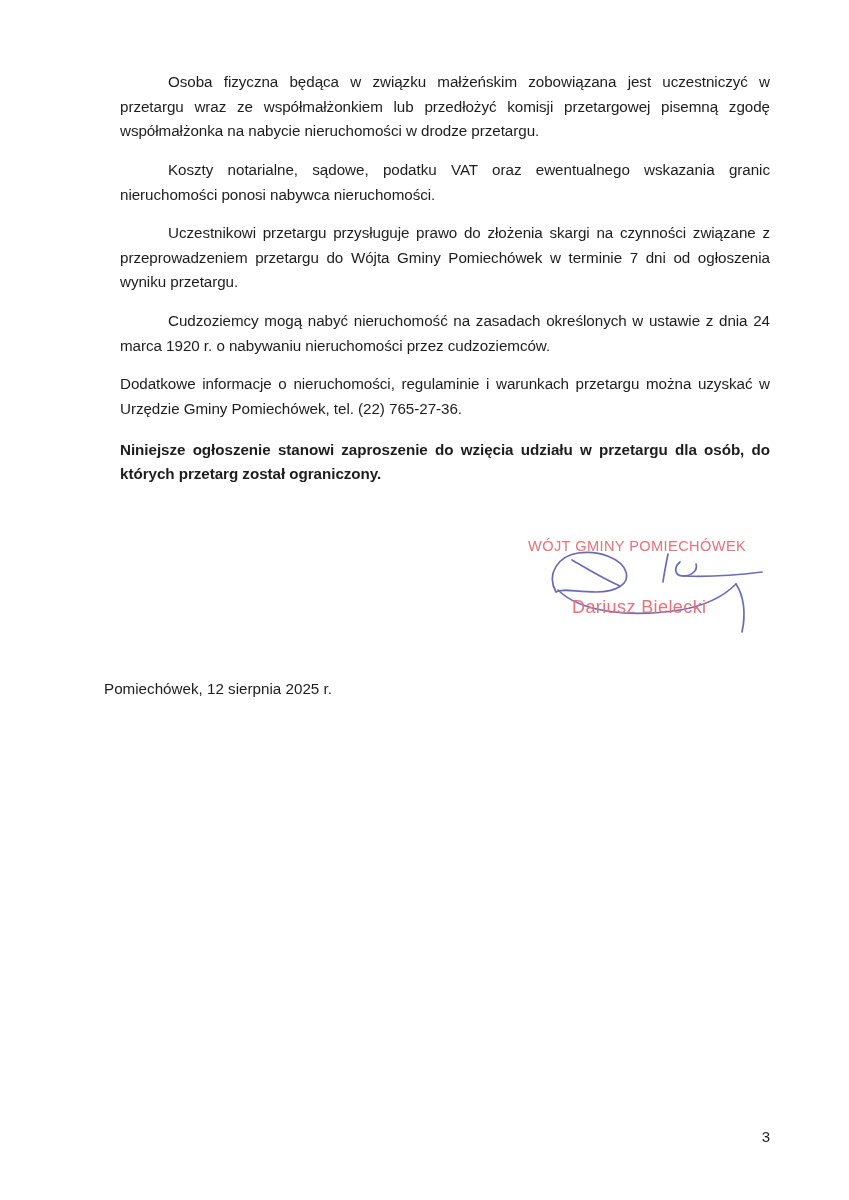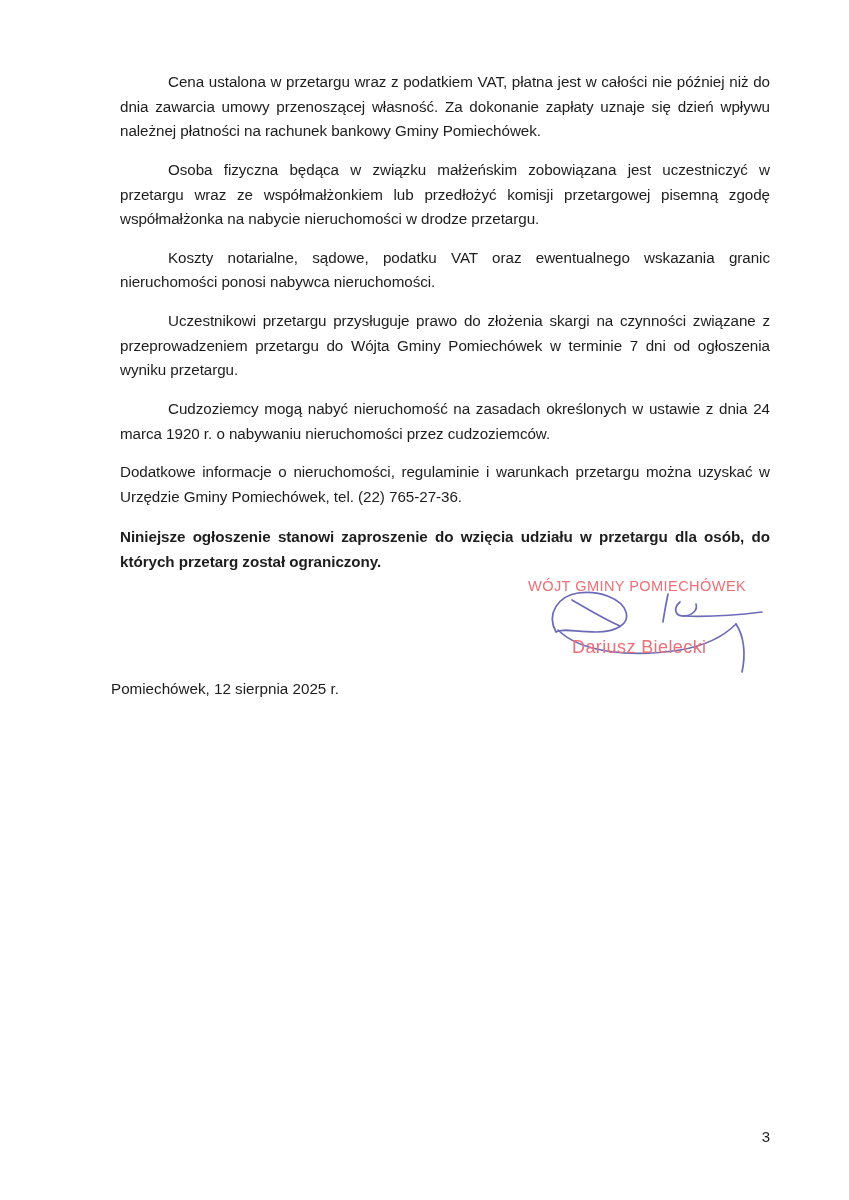--- a/index.html
+++ b/index.html
@@ -51,21 +51,21 @@
     margin-bottom: 0;
   }
   p.last-line-left {
     text-align-last: left;
   }
 
   
   .sig-block {
     position: absolute;
     left: 520px;
-    top: 566px;
+    top: 526px;
     width: 270px;
     height: 120px;
   }
   .stamp-line {
     position: absolute;
     white-space: nowrap;
     color: #ef6f77;
     font-family: "Liberation Sans", sans-serif;
     letter-spacing: 0.4px;
   }
@@ -83,21 +83,21 @@
     position: absolute;
     left: 0;
     top: 0;
     width: 270px;
     height: 120px;
     pointer-events: none;
   }
 
   .date-line {
     position: absolute;
-    left: 111px;
+    left: 104px;
     top: 680px;
     font-size: 15.2px;
     color: #1d1d1d;
     white-space: nowrap;
   }
   .page-number {
     position: absolute;
     left: 0;
     top: 1128px;
     width: 770px;
@@ -106,21 +106,20 @@
     color: #1d1d1d;
   }
 </style>
 </head>
 <body>
 
 <div class="page">
 
   <div class="content">
 
-    <p class="para indent">Cena ustalona w przetargu wraz z podatkiem VAT, płatna jest w całości nie później niż do dnia zawarcia umowy przenoszącej własność. Za dokonanie zapłaty uznaje się dzień wpływu należnej płatności na rachunek bankowy Gminy Pomiechówek.</p>
 
     <p class="para indent last-line-left">Osoba fizyczna będąca w związku małżeńskim zobowiązana jest uczestniczyć w przetargu wraz ze współmałżonkiem lub przedłożyć komisji przetargowej pisemną zgodę współmałżonka na nabycie nieruchomości w drodze przetargu.</p>
 
     <p class="para indent last-line-left">Koszty notarialne, sądowe, podatku VAT oraz ewentualnego wskazania granic nieruchomości ponosi nabywca nieruchomości.</p>
 
     <p class="para indent last-line-left">Uczestnikowi przetargu przysługuje prawo do złożenia skargi na czynności związane z przeprowadzeniem przetargu do Wójta Gminy Pomiechówek w terminie 7 dni od ogłoszenia wyniku przetargu.</p>
 
     <p class="para indent last-line-left">Cudzoziemcy mogą nabyć nieruchomość na zasadach określonych w ustawie z dnia 24 marca 1920 r. o nabywaniu nieruchomości przez cudzoziemców.</p>
 
 

